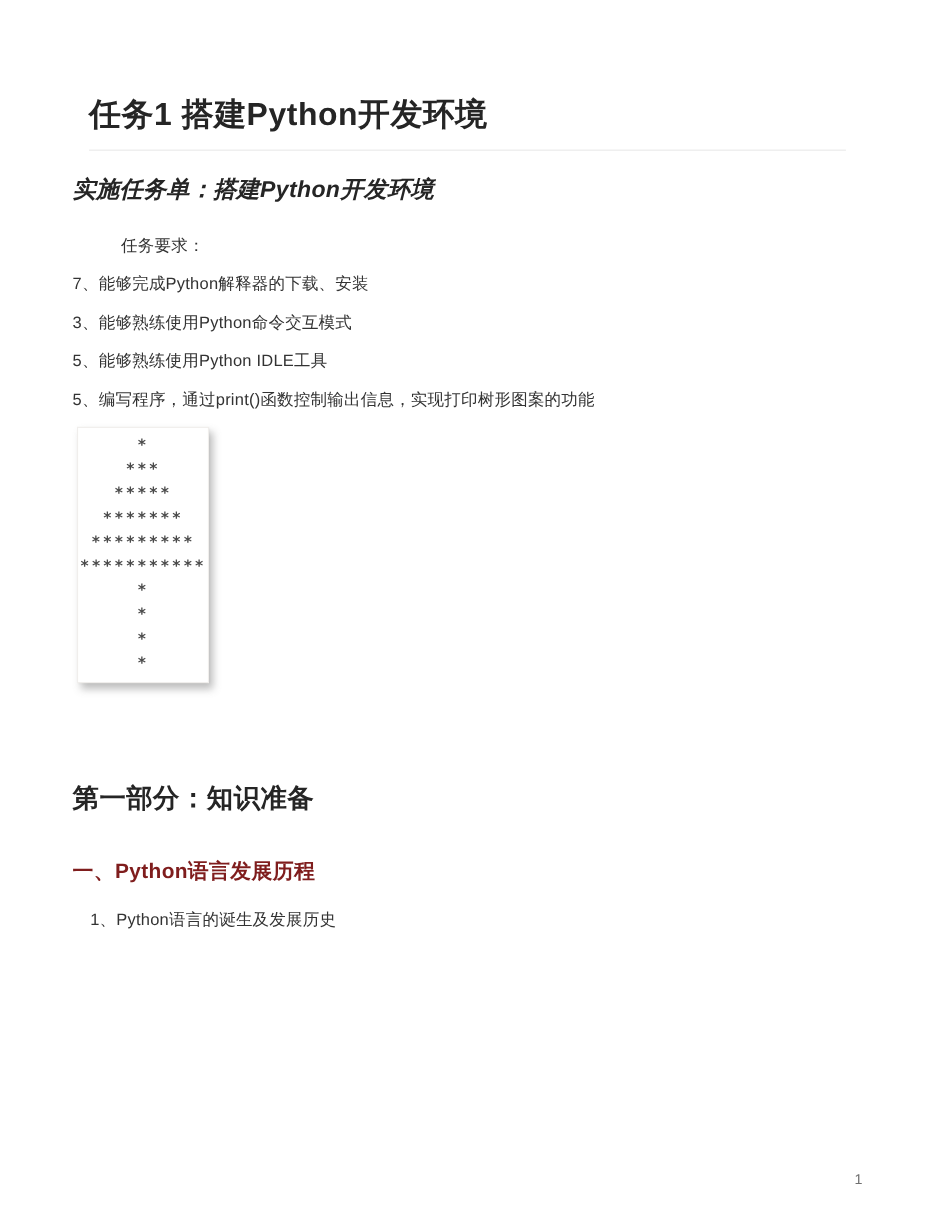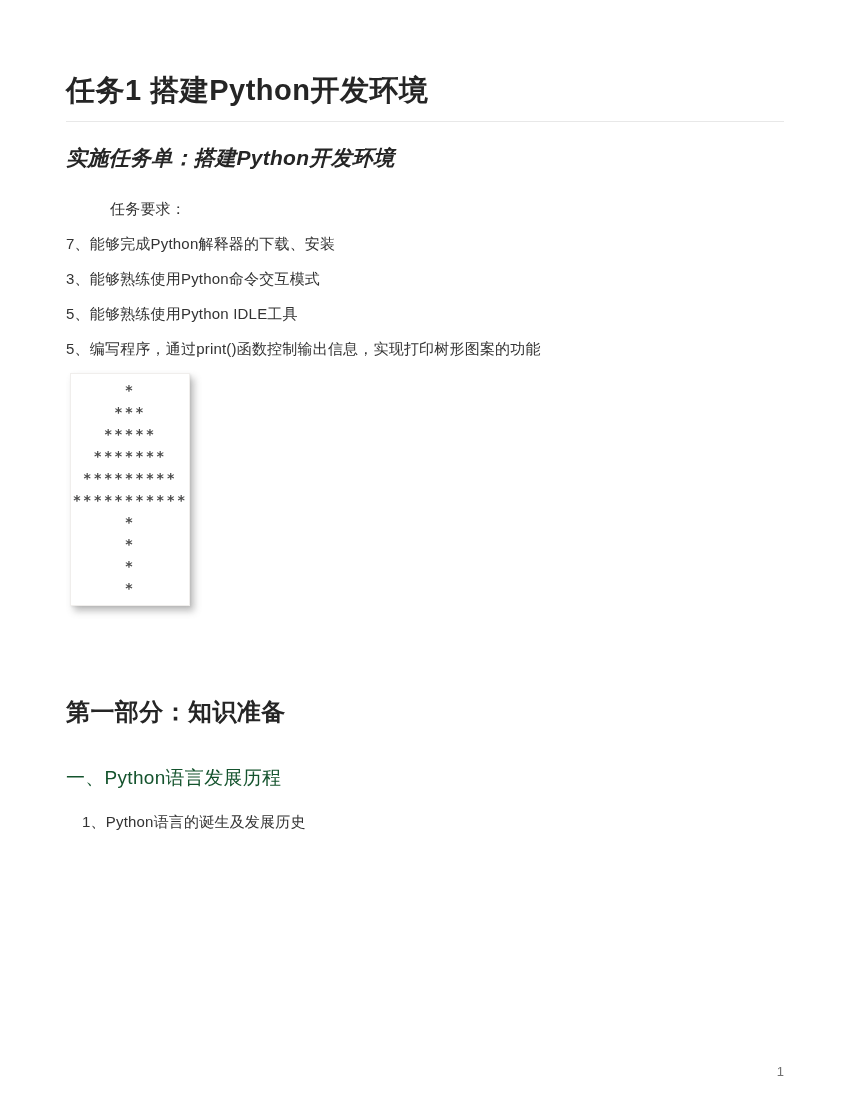--- a/index.html
+++ b/index.html
@@ -13,21 +13,21 @@
     color: #333333;
     overflow: hidden;
   }
   .doc {
     padding: 70px 66px 0 66px;
   }
   h1.doc-title {
     font-size: 29px;
     font-weight: 700;
     color: #252525;
-    margin: 0;
+    margin: 15px;
     line-height: 40px;
     padding-bottom: 11px;
     border-bottom: 1px solid #e8e8e8;
     letter-spacing: 0.5px;
   }
   h2.task-heading {
     font-size: 21px;
     font-weight: 700;
     color: #252525;
     margin: 21px 0 0 0;
@@ -66,22 +66,22 @@
   h2.part-heading {
     font-size: 24px;
     font-weight: 700;
     color: #252525;
     margin: 90px 0 0 0;
     line-height: 32px;
     letter-spacing: 0.4px;
   }
   h3.sub-heading {
     font-size: 19px;
-    font-weight: 400;
-    color: #14532d;
+    font-weight: 700;
+    color: #7f1d1d;
     margin: 36px 0 0 0;
     line-height: 27px;
     letter-spacing: 0.3px;
   }
   p.sub-item {
     margin: 20px 0 0 16px;
   }
   .page-number {
     position: absolute;
     top: 1064px;

